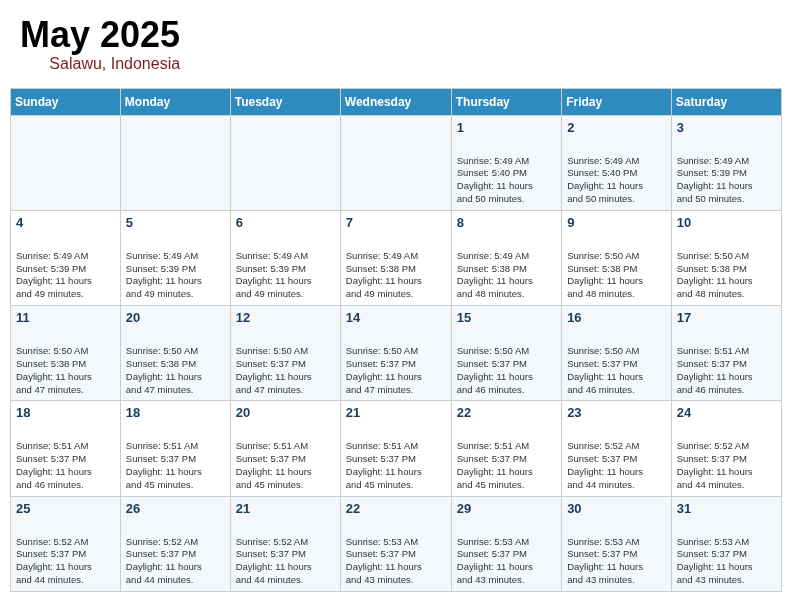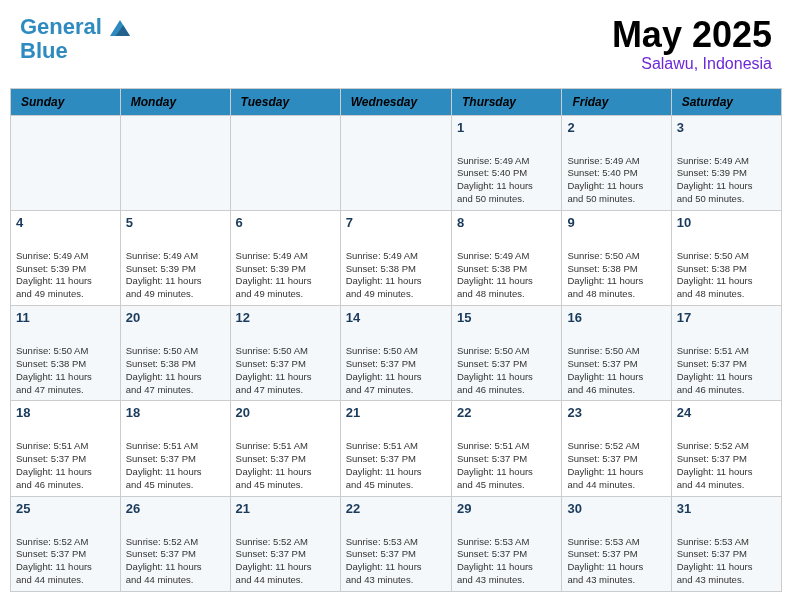--- a/index.html
+++ b/index.html
@@ -39,35 +39,34 @@
       text-align: right;
     }
     .month-year {
       font-size: 36px;
       font-weight: bold;
       color: #000000;
       line-height: 1.1;
     }
     .location {
       font-size: 16px;
-      color: #6d28d9;
+      color: #7f1d1d;
     }
     table {
       width: 100%;
       border-collapse: collapse;
     }
     thead tr th {
       background-color: #2e8bc0;
-      color: #000000;
+      color: #ffffff;
       font-size: 12px;
       font-weight: bold;
-      padding: 6px 10px;
+      padding: 6px 4px;
       text-align: left;
       border: 1px solid #ccc;
-      font-style: italic;
     }
     tbody tr td {
       border: 1px solid #ccc;
       vertical-align: top;
       padding: 4px 5px;
       font-size: 10px;
       color: #333;
       min-height: 80px;
       background: #fff;
       width: 113px;
@@ -85,34 +84,20 @@
       font-size: 9.5px;
       color: #333;
       line-height: 1.35;
       margin-top: 20px;
     }
   </style>
 </head>
 <body>
 
 <div class="header">
-  <div class="logo">
-    <div>
-      <div style="display:flex;align-items:center;">
-        <div class="logo-text">
-          <span>General</span>
-          <svg class="logo-icon" viewBox="0 0 30 24" style="display:inline-block;vertical-align:middle;">
-            <polygon points="0,24 15,0 30,24" fill="#2e8bc0"></polygon>
-            <polygon points="8,24 20,8 30,24" fill="#1a3a5c" opacity="0.5"></polygon>
-          </svg>
-          <br><span style="color:#2e8bc0;">Blue</span>
-        </div>
-      </div>
-    </div>
-  </div>
   <div class="title-block">
     <div class="month-year">May 2025</div>
     <div class="location">Salawu, Indonesia</div>
   </div>
 </div>
 
 <table>
   <thead>
     <tr id="header-row">
         <th>Sunday</th>

